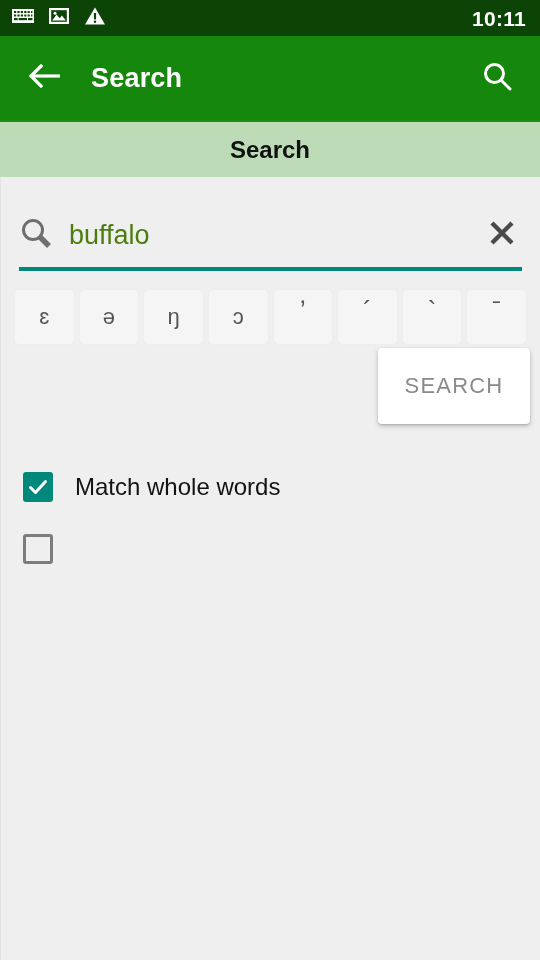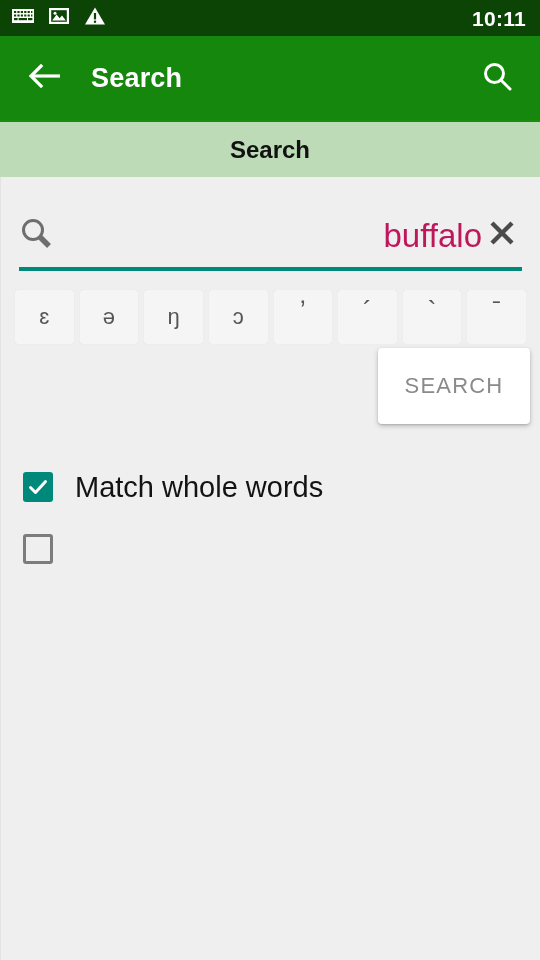--- a/index.html
+++ b/index.html
@@ -94,26 +94,25 @@
   
   #search-field-row {
     display: flex;
     align-items: center;
     margin: 0 18px;
     height: 56px;
   }
   #search-input-icon { flex: 0 0 auto; margin-right: 16px; display: block; }
   #search-input-value {
     flex: 1 1 auto;
-    font-size: 33px;
-    color: #be185d;
+    font-size: 27px;
+    color: #4d7c0f;
     line-height: 1;
     white-space: nowrap;
     overflow: hidden;
-    text-align: right;
   }
   #clear-search-button {
     flex: 0 0 auto;
     width: 40px; height: 40px;
     display: flex; align-items: center; justify-content: center;
     cursor: pointer;
   }
   #search-underline {
     margin: 4px 18px 0 18px;
     height: 4px;
@@ -179,21 +178,21 @@
     flex: 0 0 30px;
     border-radius: 3px;
     display: flex;
     align-items: center;
     justify-content: center;
   }
   .checkbox.checked { background: #00897b; }
   .checkbox.unchecked { border: 3px solid #7c7c7c; background: transparent; }
   .option-label {
     margin-left: 22px;
-    font-size: 29px;
+    font-size: 24px;
     color: #131313;
   }
 </style>
 </head>
 <body>
 
 <div id="screen">
 
   <div id="status-bar">
     <div class="status-icons">

